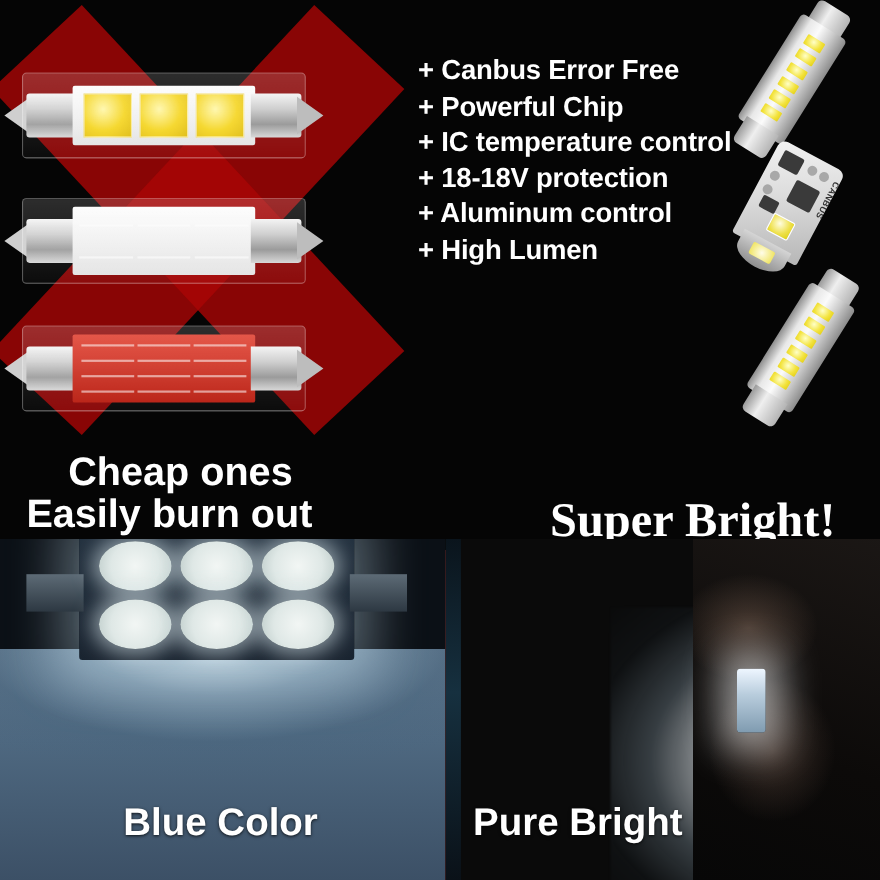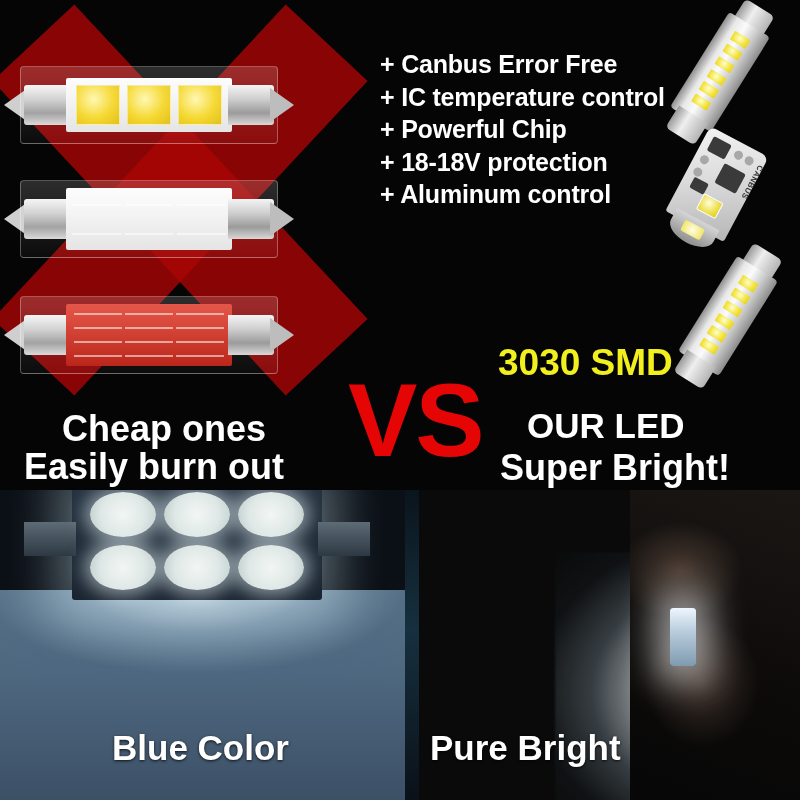--- a/index.html
+++ b/index.html
@@ -151,21 +151,21 @@
     text-shadow:0 0 2px #000;
   }
   .vs{
     left:348px; top:368px;
     color:#e60505; font-size:104px; line-height:1;
     letter-spacing:-2px;
   }
   .cheap1{ left:62px;  top:408px; color:#fff; font-size:36px; }
   .cheap2{ left:24px;  top:446px; color:#fff; font-size:36px; }
   .our1  { left:527px; top:406px; color:#fff; font-size:35px; }
-  .our2  { left:500px; top:447px; color:#fff; font-size:36px; }
+  .our2  { left:500px; top:447px; color:#fff; font-size:44px;font-family:Liberation Serif, serif; }
 
   
   .photos{ position:absolute; left:0; top:490px; width:800px; height:310px; }
 
   .photo{ position:absolute; top:0; height:310px; overflow:hidden; }
   .photo.left { left:0;    width:405px; background:#0b1016; }
   .photo.right{ left:405px;width:395px; background:#0a0a0a; }
 
   
   .blue-surface{
@@ -299,24 +299,25 @@
           <div class="smd tiny"></div>
         </div>
         <div class="glass"></div>
         <div class="cap r"></div>
         <div class="tip r"></div>
       </div>
     </div>
 
     <ul class="features">
       <li>+ Canbus Error Free</li>
+      <li>+ Powerful Chip</li>
       <li>+ IC temperature control</li>
-      <li>+ Powerful Chip</li>
       <li>+ 18-18V protection</li>
       <li>+ Aluminum control</li>
+      <li>+ High Lumen</li>
     </ul>
 
     <div class="bulb-ours" style="left:680px; top:16px; width:80px; height:112px;">
       <div class="diagfest">
         <div class="tip t"></div>
         <div class="body"></div>
         <div class="strip">
           <span></span>
           <span></span>
           <span></span>
@@ -354,25 +355,22 @@
           <span></span>
           <span></span>
           <span></span>
           <span></span>
           <span></span>
         </div>
         <div class="tip b"></div>
       </div>
     </div>
 
-    <div class="txt smd-label">3030 SMD</div>
-    <div class="txt vs">VS</div>
     <div class="txt cheap1">Cheap ones</div>
     <div class="txt cheap2">Easily burn out</div>
-    <div class="txt our1">OUR LED</div>
     <div class="txt our2">Super Bright!</div>
   </div>
 
   <div class="photos">
 
     <div class="photo left">
       <div class="blue-surface"></div>
       <div class="lit-bulb">
         <div class="endcap l"></div>
         <div class="grid">

